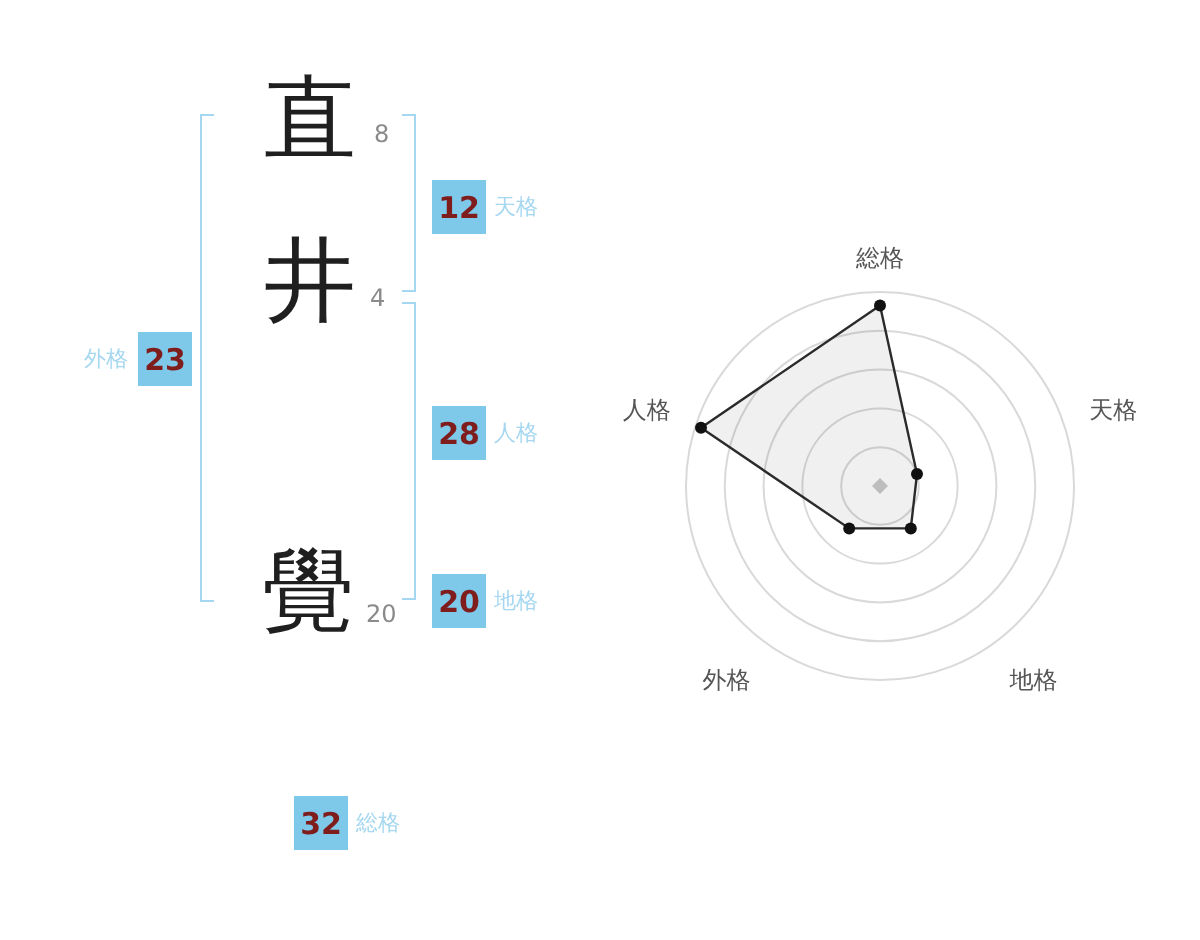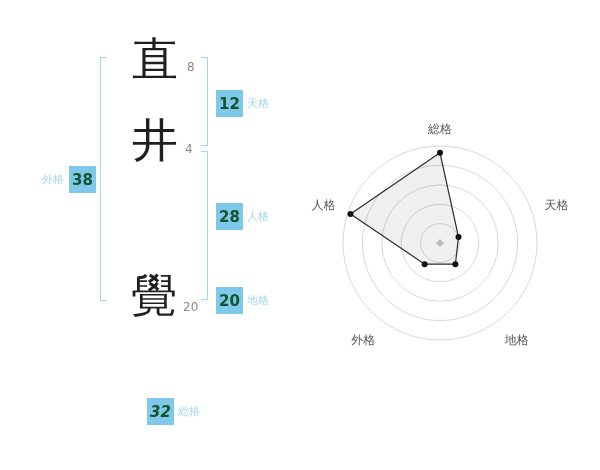--- a/index.html
+++ b/index.html
@@ -5,21 +5,21 @@
   * { margin:0; padding:0; box-sizing:border-box; }
   html,body { background:#fff; }
   .page {
     position:relative; width:600px; height:470px; background:#ffffff;
     font-family:"DejaVu Sans", sans-serif; overflow:hidden;
   }
   .abs { position:absolute; }
   .kanji { font-size:46px; line-height:1; color:#1f1f1f; }
   .stroke-count { font-size:12px; color:#8a8a8a; }
   .badge {
-    width:27px; height:27px; background:#7ec8ea; color:#14532d;
+    width:27px; height:27px; background:#7ec8ea; color:#7f1d1d;
     font-size:15px; font-weight:bold;
     display:flex; align-items:center; justify-content:center;
   }
   .kaku-label { font-size:11px; color:#a5d7f0; line-height:1.2; }
   .bracket-left {
     width:7px; border-left:1px solid #a5d7f0;
     border-top:1px solid #a5d7f0; border-bottom:1px solid #a5d7f0;
   }
   .bracket-right {
     width:7px; border-right:1px solid #a5d7f0;
@@ -36,41 +36,41 @@
   .lbl-gaikaku { left:42px; top:173px; }
   .bdg-gaikaku { left:69px; top:166px; }
   .br-tenkaku { left:201px; top:57px; height:89px; }
   .bdg-tenkaku { left:216px; top:90px; }
   .lbl-tenkaku { left:247px; top:97px; }
   .br-jinkaku { left:201px; top:151px; height:149px; }
   .bdg-jinkaku { left:216px; top:203px; }
   .lbl-jinkaku { left:247px; top:210px; }
   .bdg-chikaku { left:216px; top:287px; }
   .lbl-chikaku { left:247px; top:294px; }
-  .bdg-soukaku { left:147px; top:398px;font-style:italic; }
+  .bdg-soukaku { left:147px; top:398px; }
   .lbl-soukaku { left:178px; top:405px; }
   .radar-wrap { left:290px; top:108px; width:300px; height:280px; }
 </style>
 </head>
 <body>
 
 <div class="page">
 
   <div class="abs kanji char-0">直</div>
   <div class="abs stroke-count strk-0">8</div>
 
   <div class="abs kanji char-1">井</div>
   <div class="abs stroke-count strk-1">4</div>
 
   <div class="abs kanji char-2">覺</div>
   <div class="abs stroke-count strk-2">20</div>
 
   <div class="abs bracket-left br-gaikaku"></div>
   <div class="abs kaku-label lbl-gaikaku">外格</div>
-  <div class="abs badge bdg-gaikaku">38</div>
+  <div class="abs badge bdg-gaikaku">23</div>
 
   <div class="abs bracket-right br-tenkaku"></div>
   <div class="abs badge bdg-tenkaku">12</div>
   <div class="abs kaku-label lbl-tenkaku">天格</div>
 
   <div class="abs bracket-right br-jinkaku"></div>
   <div class="abs badge bdg-jinkaku">28</div>
   <div class="abs kaku-label lbl-jinkaku">人格</div>
 
   <div class="abs badge bdg-chikaku">20</div>

